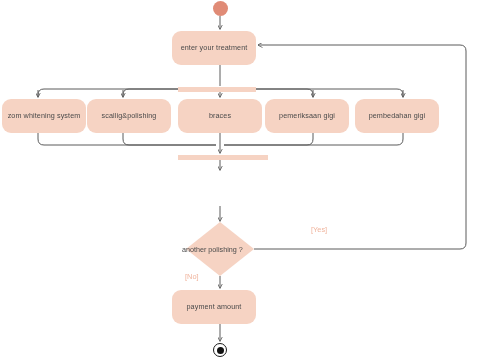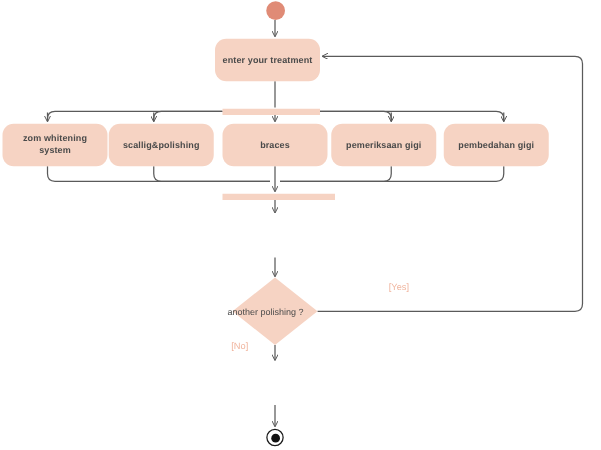--- a/index.html
+++ b/index.html
@@ -24,21 +24,20 @@
   #edge-layer {
     position: absolute;
     left: 0;
     top: 0;
     width: 481px;
     height: 360px;
   }
   .node {
     position: absolute;
     box-sizing: border-box;
-    font-weight: bold;
   }
   .action-node {
     background: #f6d3c3;
     border-radius: 9px;
     display: flex;
     align-items: center;
     justify-content: center;
     text-align: center;
     color: #4a4a4a;
     font-size: 7.2px;
@@ -165,18 +164,21 @@
   </div>
 
   <div class="guard-label" style="left:311px; top:225px;">
     <span>[Yes]</span>
   </div>
 
   <div class="guard-label" style="left:185px; top:272px;">
     <span>[No]</span>
   </div>
 
+  <div class="node action-node" style="left:172px; top:290px; width:84px; height:34px;">
+    <span>payment amount</span>
+  </div>
 
   <div class="node final-node-outer" style="left:213px; top:343px; width:14px; height:14px;">
     <div class="final-node-inner"></div>
   </div>
 
 </div>
 
 </body></html>

